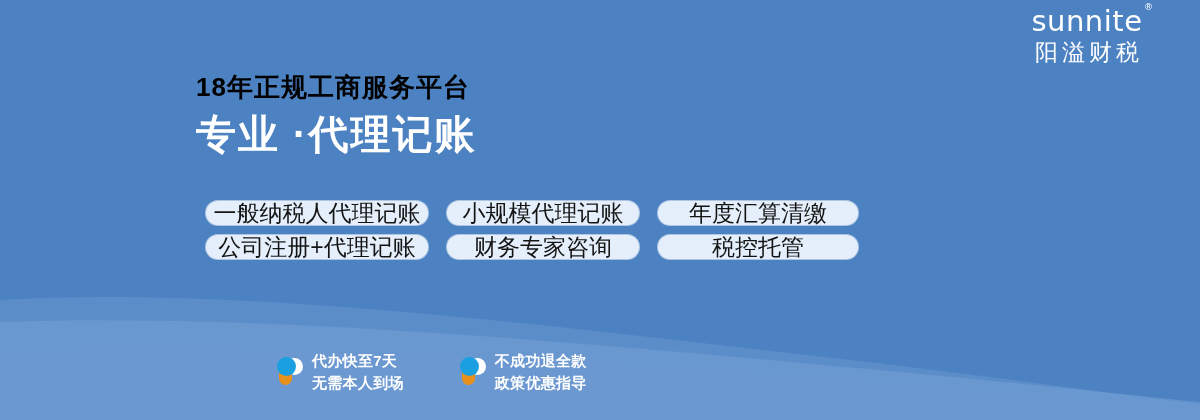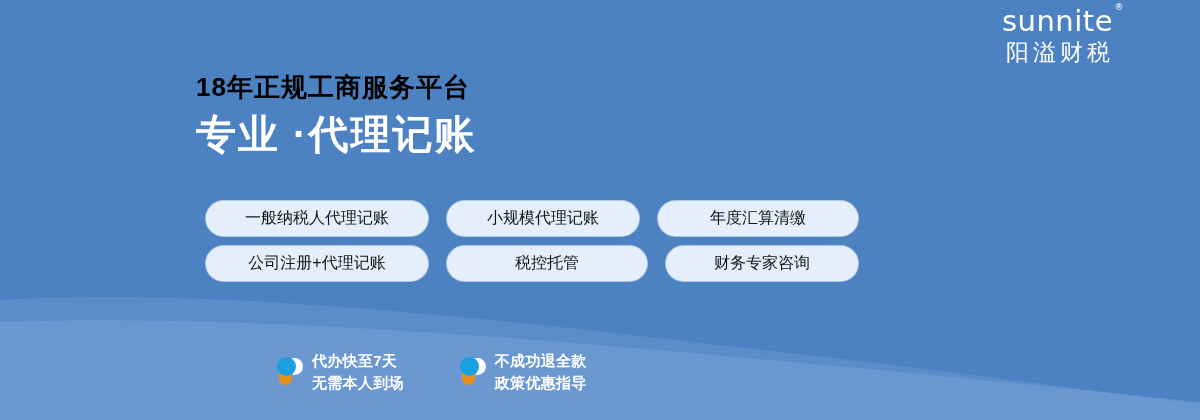--- a/index.html
+++ b/index.html
@@ -13,21 +13,21 @@
     width:1200px; height:420px;
     background:#4d82c2;
     overflow:hidden;
   }
   
   .wave-layer { position:absolute; left:0; top:0; width:1200px; height:420px; pointer-events:none; }
 
   
   #logo-block {
     position:absolute; right:28px; top:6px;
-    width:170px;
+    text-align:center; width:170px;
   }
   #logo-wordmark {
     position:relative;
     display:inline-block;
     color:#ffffff;
     font-size:29px;
     font-weight:400;
     letter-spacing:0.5px;
     line-height:1.05;
     font-family:"DejaVu Sans", sans-serif;
@@ -68,23 +68,23 @@
   
   #pill-grid {
     position:absolute; left:206px; top:201px;
     display:flex; flex-direction:column; gap:10px;
   }
   .pill-row { display:flex; gap:19px; }
   .pill {
     background:#e4effb;
     color:#141414;
     border-radius:18px;
-    height:35px;
+    height:24px;
     display:flex; align-items:center; justify-content:center;
-    font-size:16px;
+    font-size:23px;
     font-weight:400;
     white-space:nowrap;
     box-shadow:0 0 0 1px rgba(255,255,255,.55);
   }
   .pill.w1 { width:222px; }
   .pill.w2 { width:192px; }
   .pill.w3 { width:200px; }
 
   
   #features {
@@ -145,22 +145,22 @@
   <div id="headline">专业 ·代理记账</div>
 
   <div id="pill-grid">
     <div class="pill-row">
       <div class="pill w1">一般纳税人代理记账</div>
       <div class="pill w2">小规模代理记账</div>
       <div class="pill w3">年度汇算清缴</div>
     </div>
     <div class="pill-row">
       <div class="pill w1">公司注册+代理记账</div>
+      <div class="pill w2">财务专家咨询</div>
       <div class="pill w3">税控托管</div>
-      <div class="pill w2">财务专家咨询</div>
     </div>
   </div>
 
   <div id="features">
 
 
     <div class="feature">
       <span class="feature-icon">
         <span class="ic-crescent"></span>
         <span class="ic-drop"></span>

